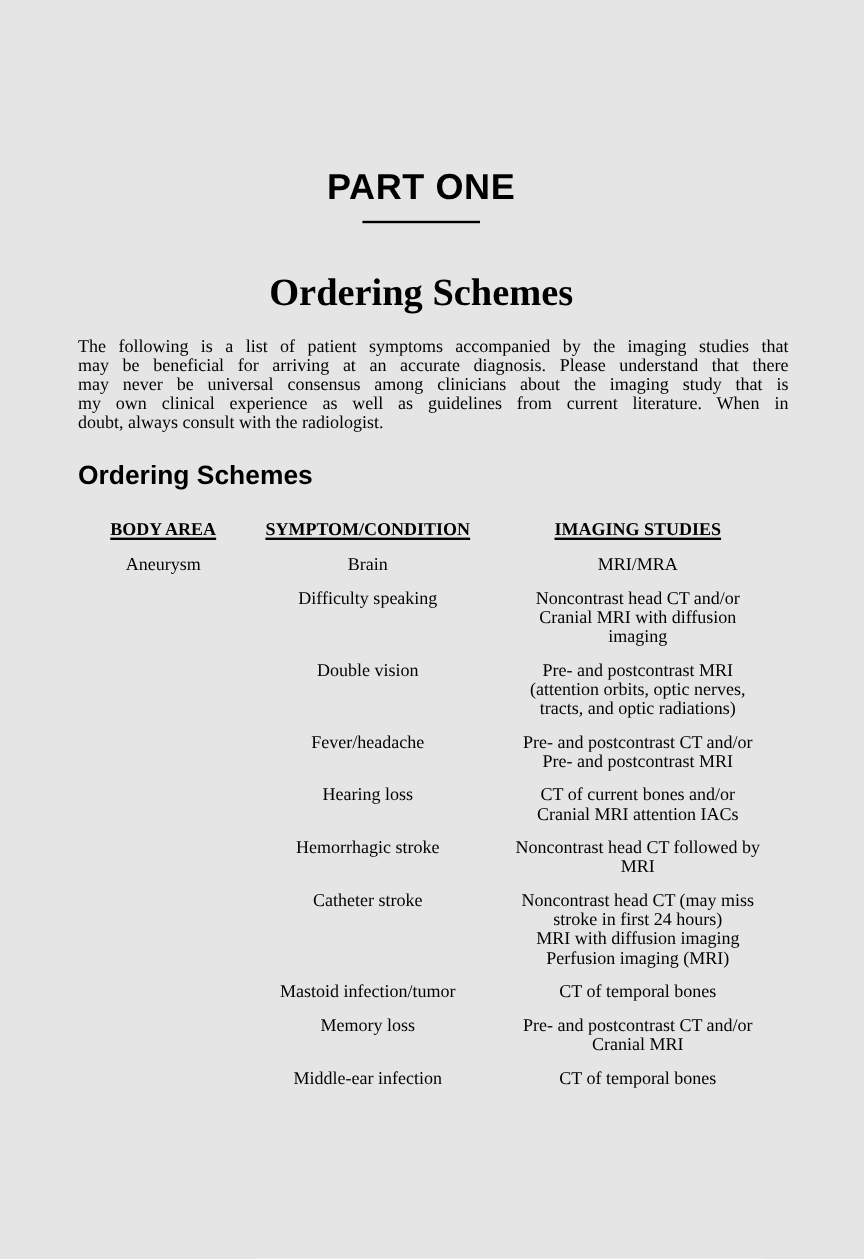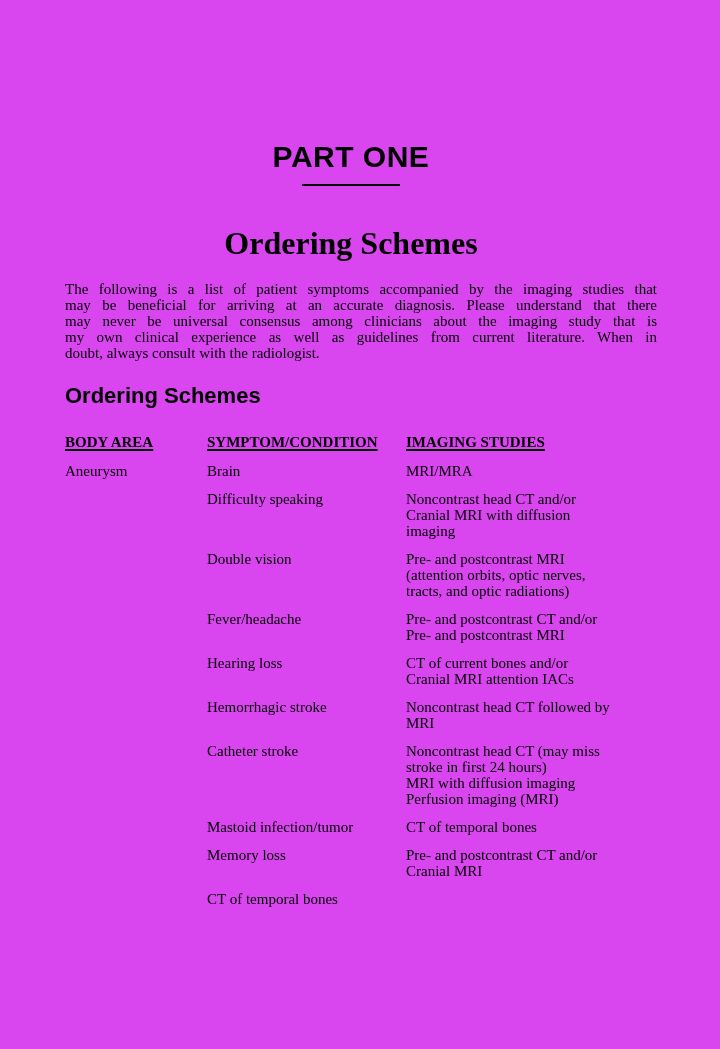--- a/index.html
+++ b/index.html
@@ -4,21 +4,21 @@
 <style>
   html, body {
     margin: 0;
     padding: 0;
     background: #ffffff;
   }
   .page {
     position: relative;
     width: 720px;
     height: 1049px;
-    background: #d946ef;
+    background: #e5e5e5;
     color: #000000;
     overflow: hidden;
     font-family: "Liberation Serif", serif;
   }
   .content {
     margin-left: 65px;
     width: 592px;
   }
   .part-title {
     margin-top: 142px;
@@ -86,20 +86,21 @@
     font-weight: bold;
     text-decoration: underline;
     text-decoration-thickness: 1.5px;
     text-underline-offset: 2px;
   }
   .drow {
     margin-bottom: 12px;
   }
   .cell {
     vertical-align: top;
+    text-align: center;
   }
 </style>
 </head>
 <body>
 
 <div class="page">
   <div class="content">
 
     <div class="part-title">PART ONE</div>
 
@@ -193,20 +194,21 @@
           <div class="trow drow">
             <div class="cell"></div>
             <div class="cell">Memory loss</div>
             <div class="cell">
               <div>Pre- and postcontrast CT and/or</div>
               <div>Cranial MRI</div>
             </div>
           </div>
           <div class="trow drow">
             <div class="cell"></div>
+            <div class="cell">Middle-ear infection</div>
             <div class="cell">
               <div>CT of temporal bones</div>
             </div>
           </div>
         </div>
     </div>
 
   </div>
 </div>
 

